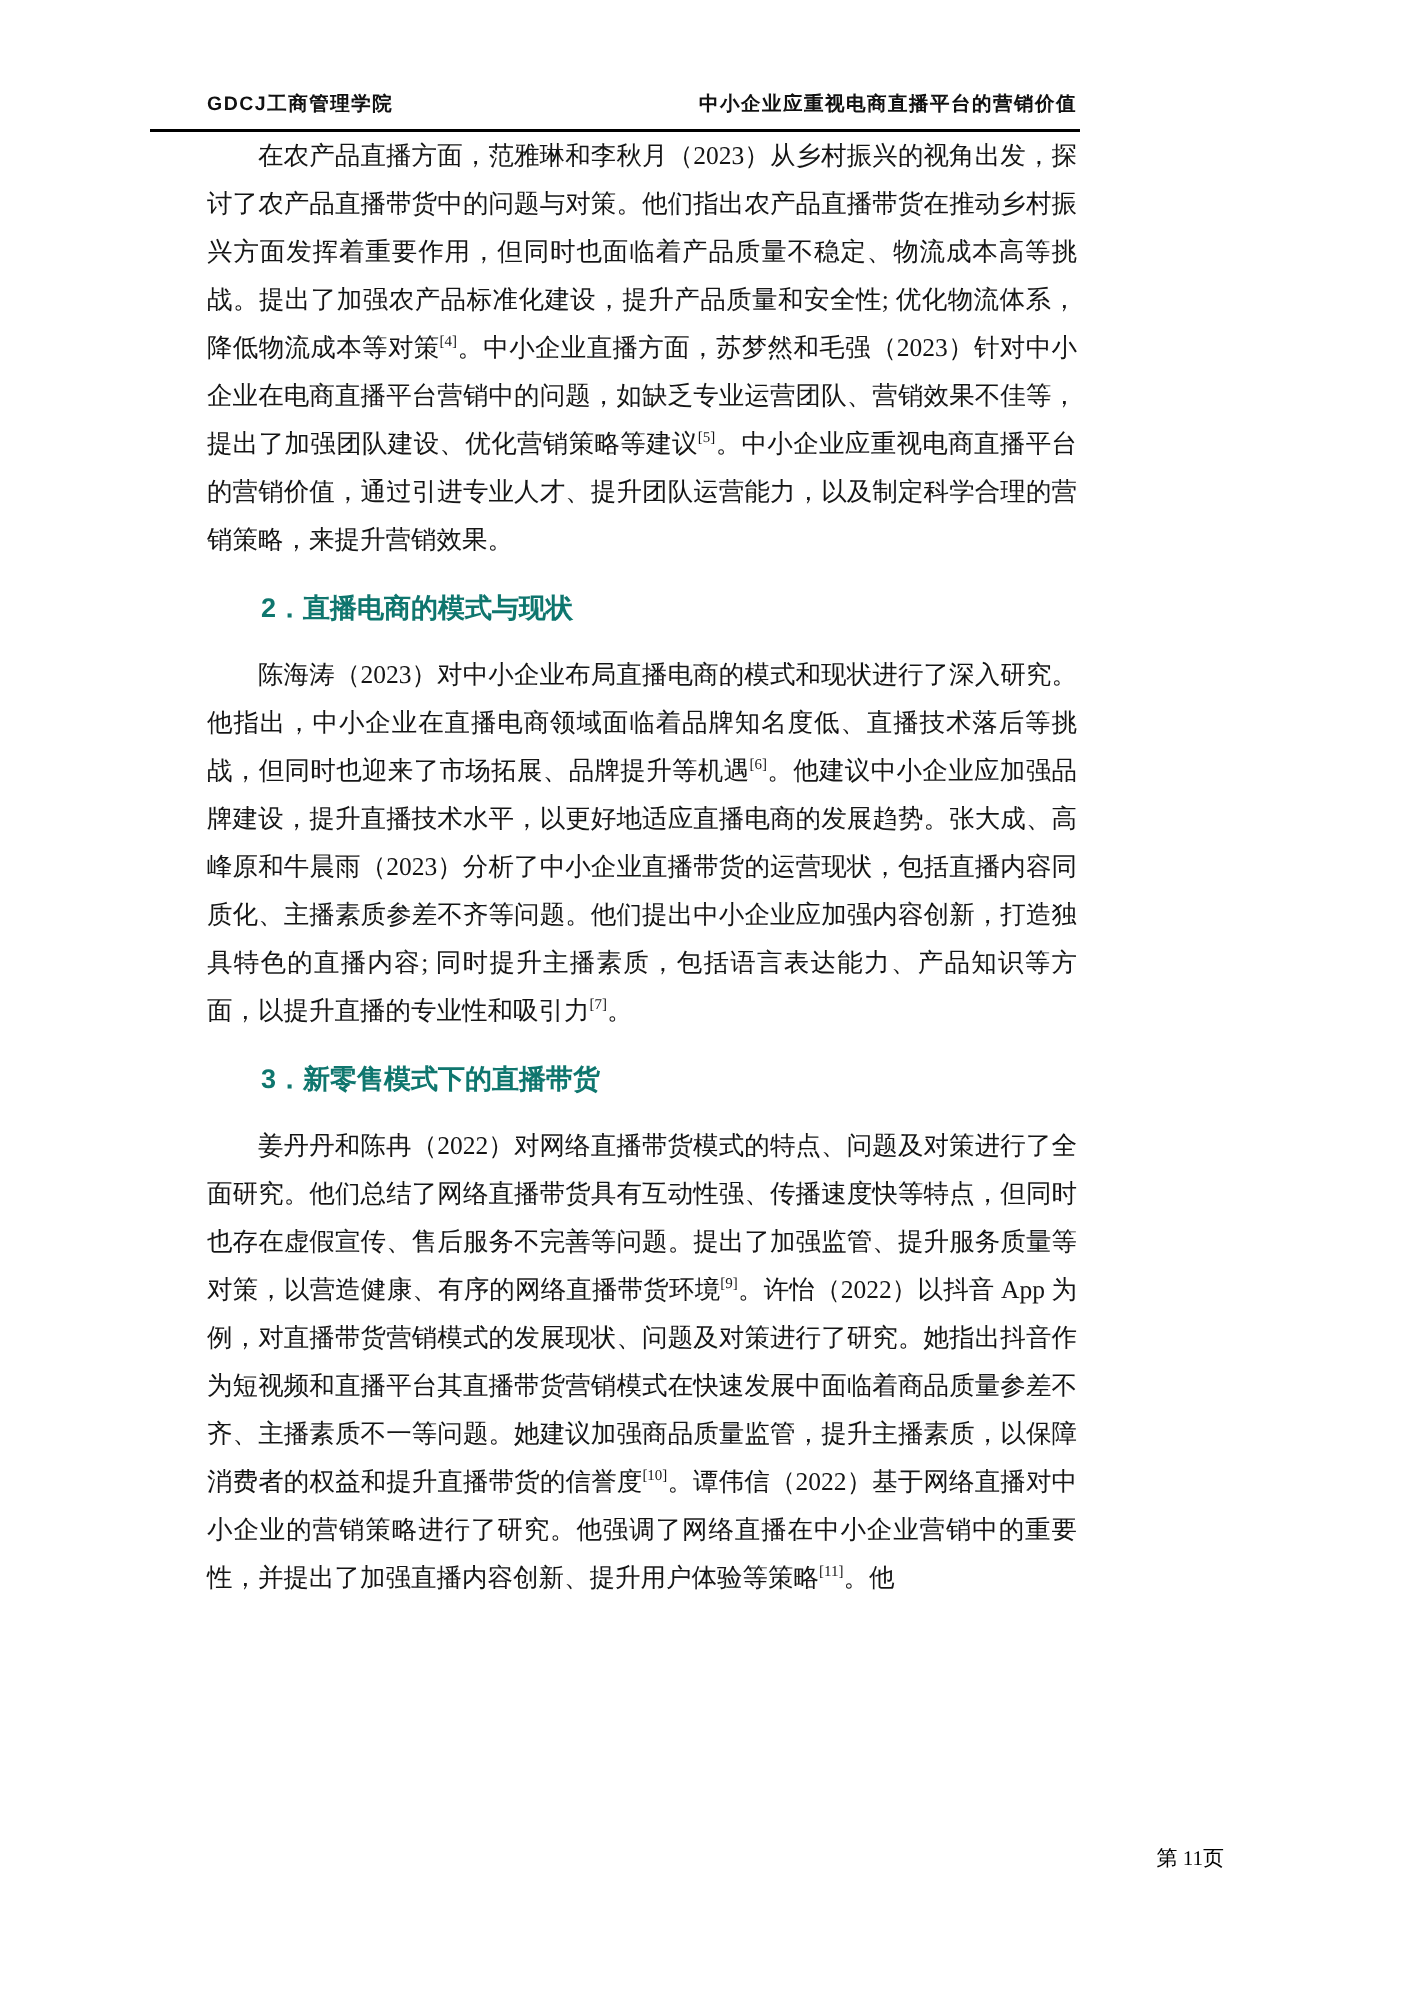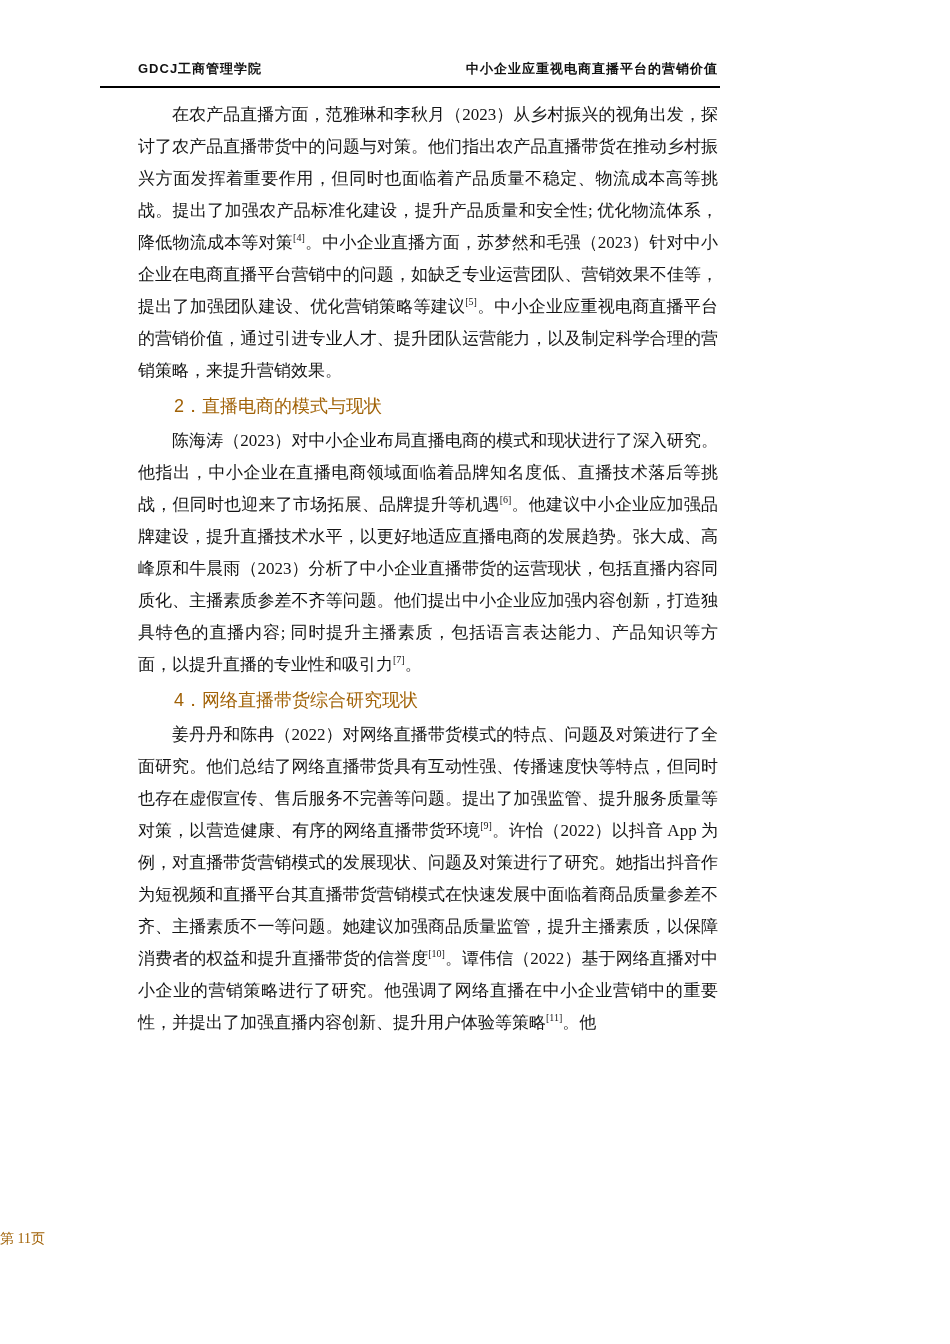--- a/index.html
+++ b/index.html
@@ -34,73 +34,73 @@
   }
   .header-rule {
     position: absolute;
     top: 86px;
     left: 100px;
     right: 100px;
     border-bottom: 2px solid #000;
   }
   .doc-body {
     position: absolute;
-    top: 99px;
+    top: 88px;
     left: 138px;
     right: 102px;
     font-size: 17px;
     line-height: 32px;
     text-align: justify;
     color: #151515;
   }
   .para {
     margin: 0;
     text-indent: 2em;
   }
   .heading {
-    margin: 2px 0;
+    margin: 12px 0;
     font-family: "Liberation Sans", "DejaVu Sans", sans-serif;
     font-size: 18px;
-    font-weight: 400;
+    font-weight: 700;
     text-indent: 2em;
     line-height: 34px;
-    color: #a16207;
+    color: #0f766e;
   }
   .para sup {
     font-size: 10px;
     line-height: 0;
     vertical-align: super;
   }
   .doc-footer {
     position: absolute;
     bottom: 96px;
     left: 0;
     right: 4px;
-    text-align: left;
+    text-align: right;
     font-size: 14px;
-    color: #a16207;
+    color: #000000;
   }
 </style>
 </head>
 <body>
 
 <div class="page">
 
   <header class="doc-header">
     <span class="header-left">GDCJ工商管理学院</span>
     <span class="header-right">中小企业应重视电商直播平台的营销价值</span>
   </header>
 
   <div class="header-rule"></div>
 
   <main class="doc-body">
     <p class="para sup-refs">在农产品直播方面，范雅琳和李秋月（2023）从乡村振兴的视角出发，探讨了农产品直播带货中的问题与对策。他们指出农产品直播带货在推动乡村振兴方面发挥着重要作用，但同时也面临着产品质量不稳定、物流成本高等挑战。提出了加强农产品标准化建设，提升产品质量和安全性; 优化物流体系，降低物流成本等对策<sup>[4]</sup>。中小企业直播方面，苏梦然和毛强（2023）针对中小企业在电商直播平台营销中的问题，如缺乏专业运营团队、营销效果不佳等，提出了加强团队建设、优化营销策略等建议<sup>[5]</sup>。中小企业应重视电商直播平台的营销价值，通过引进专业人才、提升团队运营能力，以及制定科学合理的营销策略，来提升营销效果。</p>
     <h2 class="heading">2．直播电商的模式与现状</h2>
     <p class="para sup-refs">陈海涛（2023）对中小企业布局直播电商的模式和现状进行了深入研究。他指出，中小企业在直播电商领域面临着品牌知名度低、直播技术落后等挑战，但同时也迎来了市场拓展、品牌提升等机遇<sup>[6]</sup>。他建议中小企业应加强品牌建设，提升直播技术水平，以更好地适应直播电商的发展趋势。张大成、高峰原和牛晨雨（2023）分析了中小企业直播带货的运营现状，包括直播内容同质化、主播素质参差不齐等问题。他们提出中小企业应加强内容创新，打造独具特色的直播内容; 同时提升主播素质，包括语言表达能力、产品知识等方面，以提升直播的专业性和吸引力<sup>[7]</sup>。</p>
-    <h2 class="heading">4．网络直播带货综合研究现状</h2>
+    <h2 class="heading">3．新零售模式下的直播带货</h2>
     <p class="para sup-refs">姜丹丹和陈冉（2022）对网络直播带货模式的特点、问题及对策进行了全面研究。他们总结了网络直播带货具有互动性强、传播速度快等特点，但同时也存在虚假宣传、售后服务不完善等问题。提出了加强监管、提升服务质量等对策，以营造健康、有序的网络直播带货环境<sup>[9]</sup>。许怡（2022）以抖音 App 为例，对直播带货营销模式的发展现状、问题及对策进行了研究。她指出抖音作为短视频和直播平台其直播带货营销模式在快速发展中面临着商品质量参差不齐、主播素质不一等问题。她建议加强商品质量监管，提升主播素质，以保障消费者的权益和提升直播带货的信誉度<sup>[10]</sup>。谭伟信（2022）基于网络直播对中小企业的营销策略进行了研究。他强调了网络直播在中小企业营销中的重要性，并提出了加强直播内容创新、提升用户体验等策略<sup>[11]</sup>。他</p>
   </main>
 
   <footer class="doc-footer">
     <span>第 11页</span>
   </footer>
 
 </div>
 
 </body></html>

